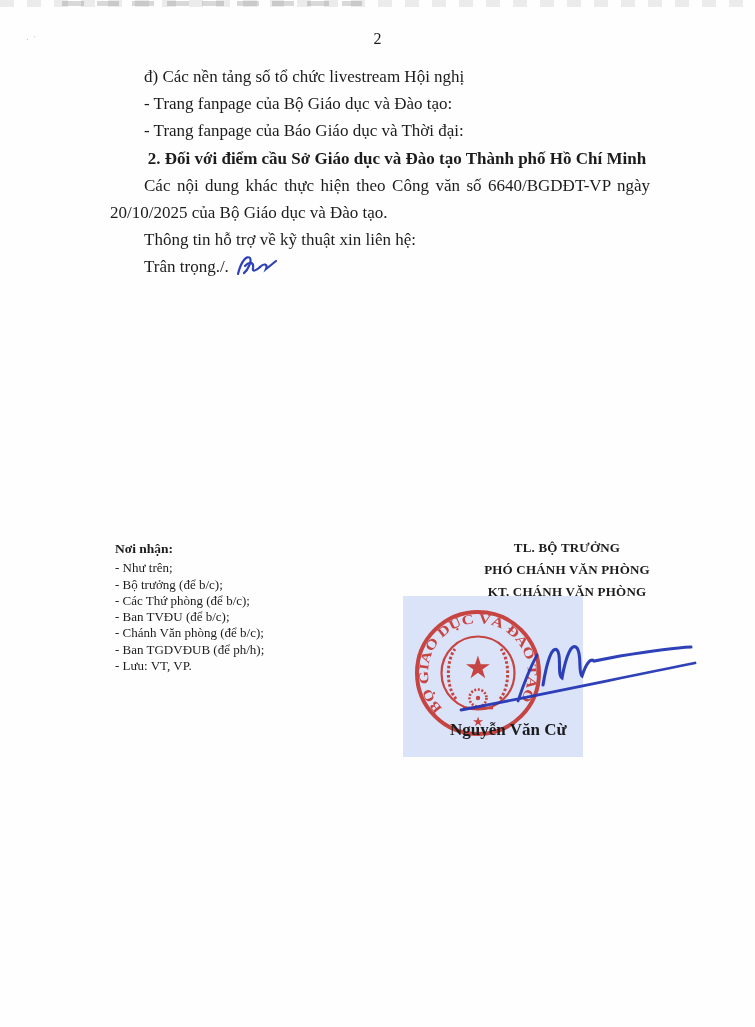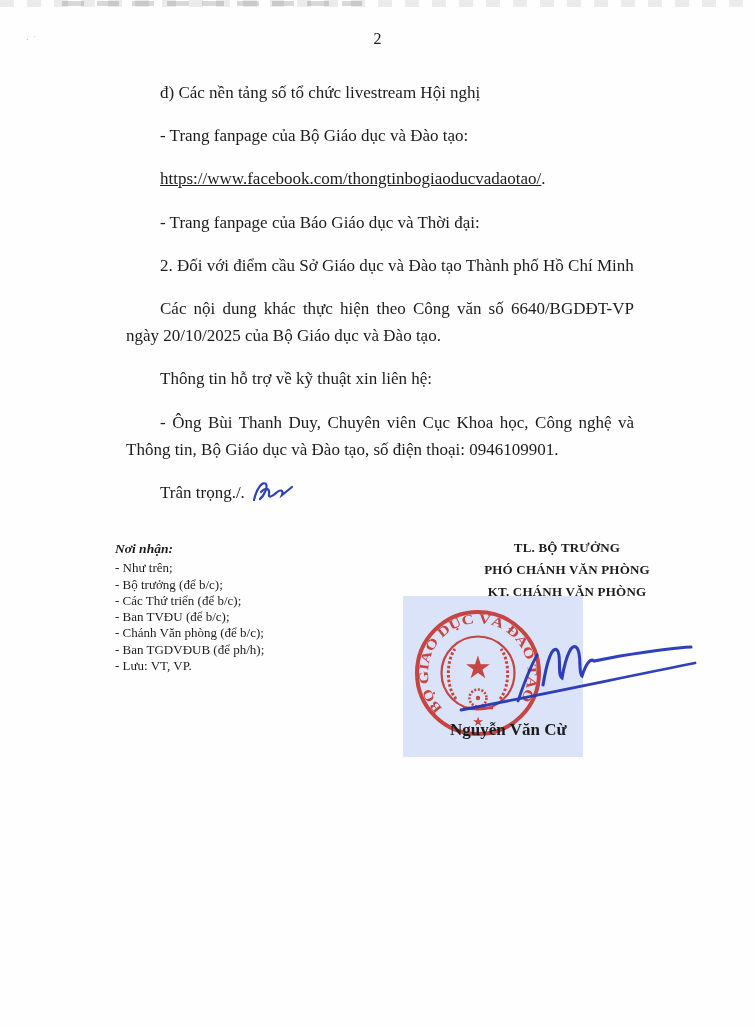--- a/index.html
+++ b/index.html
@@ -16,32 +16,32 @@
   }
   .artifact-top2{
     position:absolute;left:62px;top:1px;width:300px;height:5px;
     background:repeating-linear-gradient(90deg,rgba(40,40,40,.34) 0 22px,rgba(0,0,0,0) 22px 35px);
     opacity:.5;filter:blur(.5px);
   }
   .smudge{position:absolute;left:26px;top:30px;color:rgba(0,0,0,.22);font-size:11px;letter-spacing:4px;}
   .page-number{position:absolute;top:30px;left:0;width:755px;text-align:center;font-size:16px;}
 
   .content{position:absolute;left:110px;top:63px;width:540px;font-size:17px;line-height:27.2px;}
-  .content p{margin:16px;}
+  .content p{margin:0;}
   .ind{text-indent:34px;}
   .just{text-align:justify;}
   .mt{margin-top:5px;}
-  .bold{font-weight:normal;}
+  .bold{font-weight:bold;text-align:center;}
   .link{text-decoration:underline;color:#1c1c1c;cursor:pointer;}
 
   .closing{margin-top:5px;white-space:nowrap;}
   .init-svg{display:inline-block;vertical-align:-7px;margin-left:5px;}
 
   .recipients{position:absolute;left:115px;top:541px;font-size:13px;line-height:16.3px;}
-  .recipients .rh{font-weight:bold;font-style:italic;font-size:13.5px;margin-bottom:3px;}
+  .recipients .rh{font-weight:bold;font-size:13.5px;margin-bottom:3px;}
 
   .sig-head{
     position:absolute;left:400px;top:537px;width:334px;text-align:center;
     font-weight:bold;font-size:13px;line-height:22px;letter-spacing:.2px;z-index:3;
   }
   .stamp-bg{position:absolute;left:403px;top:596px;width:180px;height:161px;background:#dbe3f8;z-index:1;}
   .seal{position:absolute;left:403px;top:598px;z-index:2;}
   .sig-strokes{position:absolute;left:455px;top:633px;z-index:4;}
   .signer{
     position:absolute;left:450px;top:720px;width:220px;
@@ -55,40 +55,38 @@
 
   <div class="artifact-top"></div>
   <div class="artifact-top2"></div>
   <div class="smudge">.·</div>
 
   <div class="page-number">2</div>
 
   <div class="content">
     <p class="ind">đ) Các nền tảng số tổ chức livestream Hội nghị</p>
     <p class="ind">- Trang fanpage của Bộ Giáo dục và Đào tạo:</p>
-    <p class="ind"><span class="link">https://www.facebook.com/thongtinbogiaoducvadaotao/</span><span>.</span></p>
     <p class="ind">- Trang fanpage của Báo Giáo dục và Thời đại:</p>
     <p class="ind bold">2. Đối với điểm cầu Sở Giáo dục và Đào tạo Thành phố Hồ Chí Minh</p>
     <p class="ind just mt">Các nội dung khác thực hiện theo Công văn số 6640/BGDĐT-VP ngày 20/10/2025 của Bộ Giáo dục và Đào tạo.</p>
     <p class="ind mt">Thông tin hỗ trợ về kỹ thuật xin liên hệ:</p>
-    <p class="ind just mt">- Ông Bùi Thanh Duy, Chuyên viên Cục Khoa học, Công nghệ và Thông tin, Bộ Giáo dục và Đào tạo, số điện thoại: 0946109901.</p>
     <p class="ind closing"><span>Trân trọng./.</span><svg class="init-svg" width="44" height="26" viewBox="0 0 44 26">
         <g fill="none" stroke="#2437b5" stroke-width="2.2" stroke-linecap="round" opacity="0.95">
           <path d="M4,21 C7,8 13,2 16,5 C18,8 14,17 10,20"></path>
           <path d="M11,13 C15,8 20,9 19,15 C18,19 22,18 26,14"></path>
           <path d="M26,14 C30,10 34,11 32,16 L42,8"></path>
         </g>
     </svg></p>
   </div>
 
   <div class="recipients">
     <div class="rh">Nơi nhận:</div>
     <div>- Như trên;</div>
     <div>- Bộ trưởng (để b/c);</div>
-    <div>- Các Thứ triển (để b/c);</div>
+    <div>- Các Thứ phòng (để b/c);</div>
     <div>- Ban TVĐU (để b/c);</div>
     <div>- Chánh Văn phòng (để b/c);</div>
     <div>- Ban TGDVĐUB (để ph/h);</div>
     <div>- Lưu: VT, VP.</div>
   </div>
 
   <div class="sig-head">
     <div>TL. BỘ TRƯỞNG</div>
     <div>PHÓ CHÁNH VĂN PHÒNG</div>
     <div>KT. CHÁNH VĂN PHÒNG</div>

